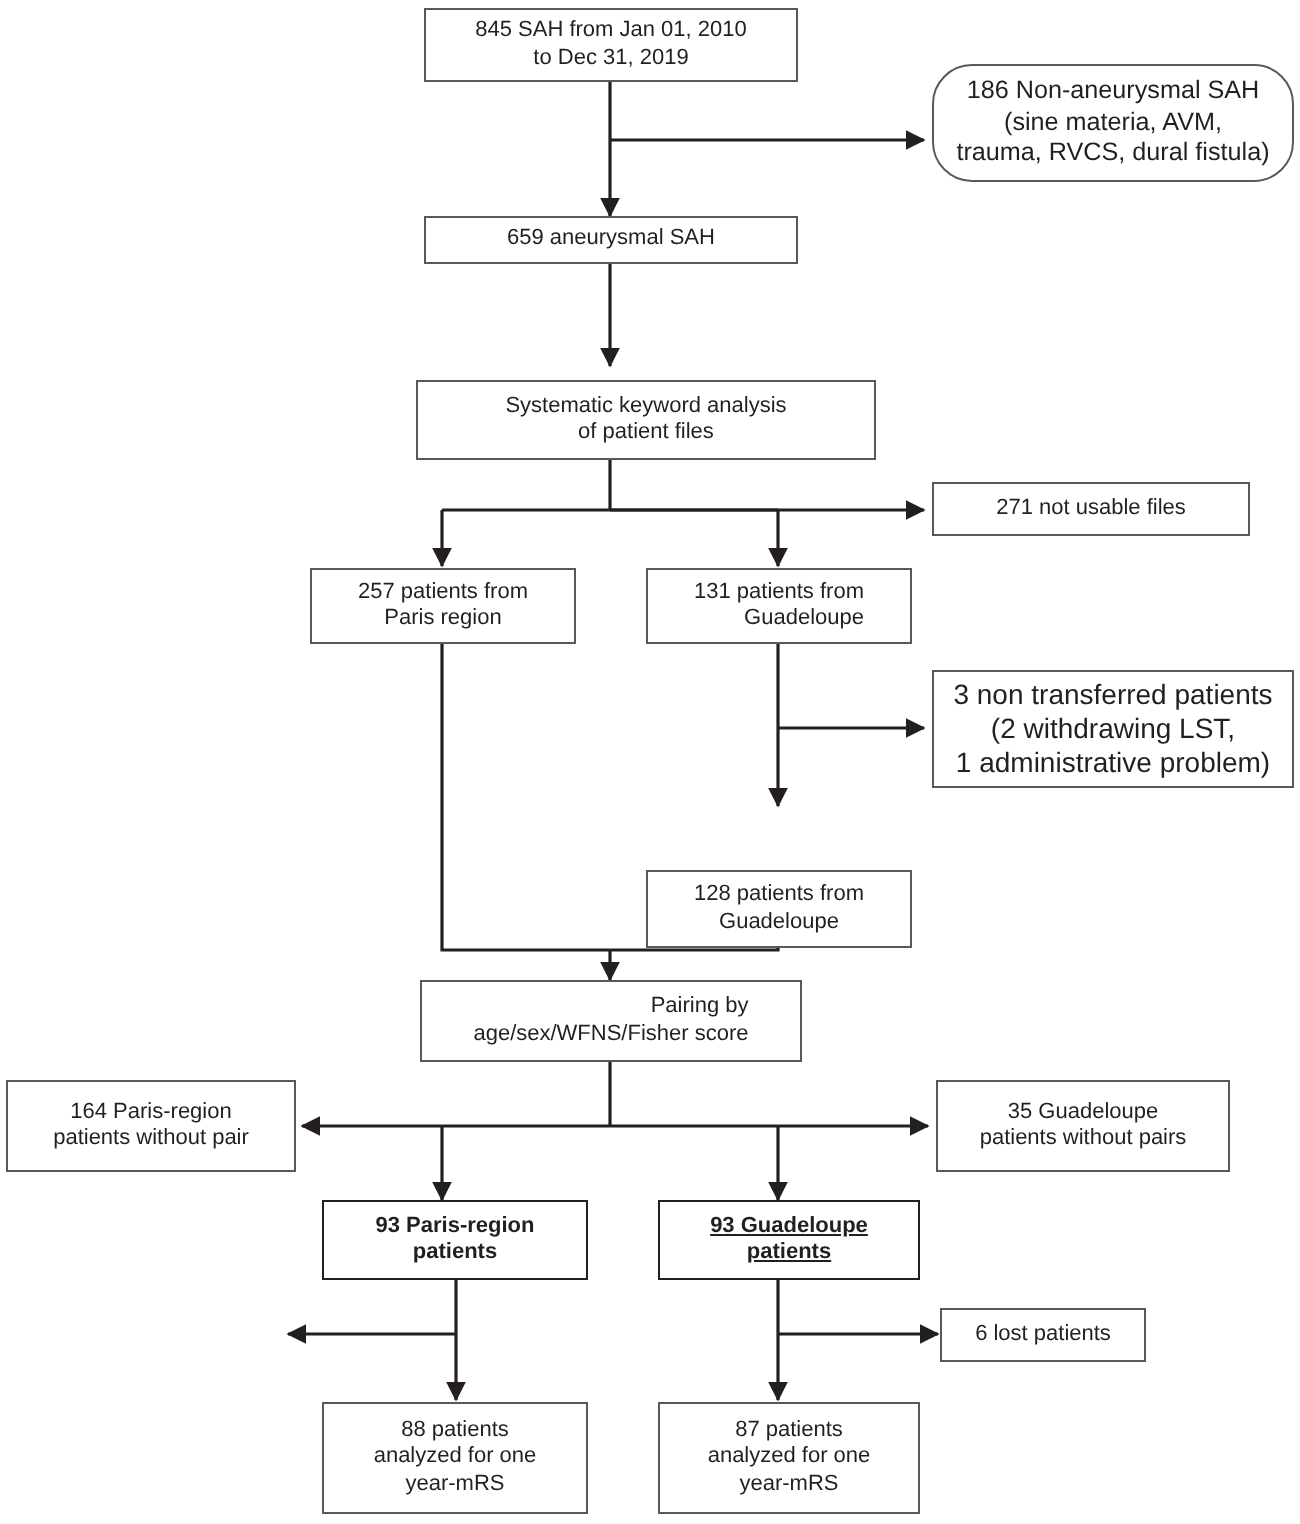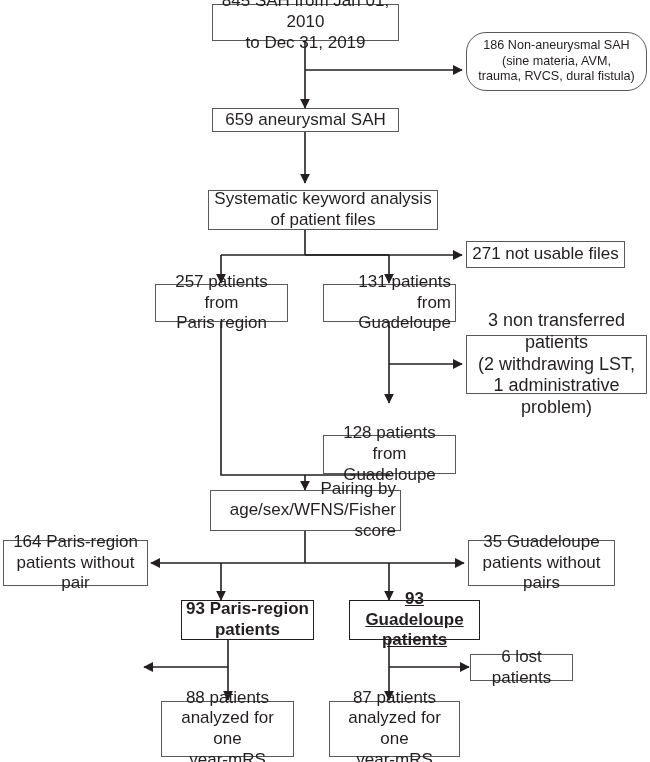--- a/index.html
+++ b/index.html
@@ -31,29 +31,28 @@
     position: absolute;
     box-sizing: border-box;
     border: 1.4px solid #58595b;
     background: #ffffff;
     color: #231f20;
     display: flex;
     align-items: center;
     justify-content: center;
     text-align: center;
     line-height: 1.22;
-    font-size: 17px;
+    font-size: 11px;
     padding: 2px 4px;
     white-space: pre-line;
   }
   .node.bold {
     font-weight: bold;
     border-color: #231f20;
     border-width: 1.6px;
-    margin-left: 20px;
   }
 </style>
 </head>
 <body>
 
 <div id="flow-root">
 
   <svg id="connectors" viewBox="0 0 650 762" xmlns="http://www.w3.org/2000/svg">
     <defs>
       <marker id="arrow" viewBox="0 0 10 10" refX="9.2" refY="5" markerWidth="6.2" markerHeight="6.2" orient="auto-start-reverse">
@@ -116,21 +115,21 @@
 of patient files</div>
 
   <div class="node" style="left:466px; top:241px; width:159px; height:27px;">271 not usable files</div>
 
   <div class="node" style="left:155px; top:284px; width:133px; height:38px;">257 patients from
 Paris region</div>
 
   <div class="node" style="left:323px; top:284px; width:133px; height:38px;text-align:right;">131 patients from
 Guadeloupe</div>
 
-  <div class="node" style="left:466px; top:335px; width:181px; height:59px; font-size:18px;">3 non transferred patients
+  <div class="node" style="left:466px; top:335px; width:181px; height:59px; font-size:14px;">3 non transferred patients
 (2 withdrawing LST,
 1 administrative problem)</div>
 
   <div class="node" style="left:323px; top:409px; width:133px; height:39px;margin-top:26px;">128 patients from
 Guadeloupe</div>
 
   <div class="node" style="left:210px; top:490px; width:191px; height:41px;text-align:right;">Pairing by
 age/sex/WFNS/Fisher score</div>
 
   <div class="node" style="left:3px; top:540px; width:145px; height:46px;">164 Paris-region

